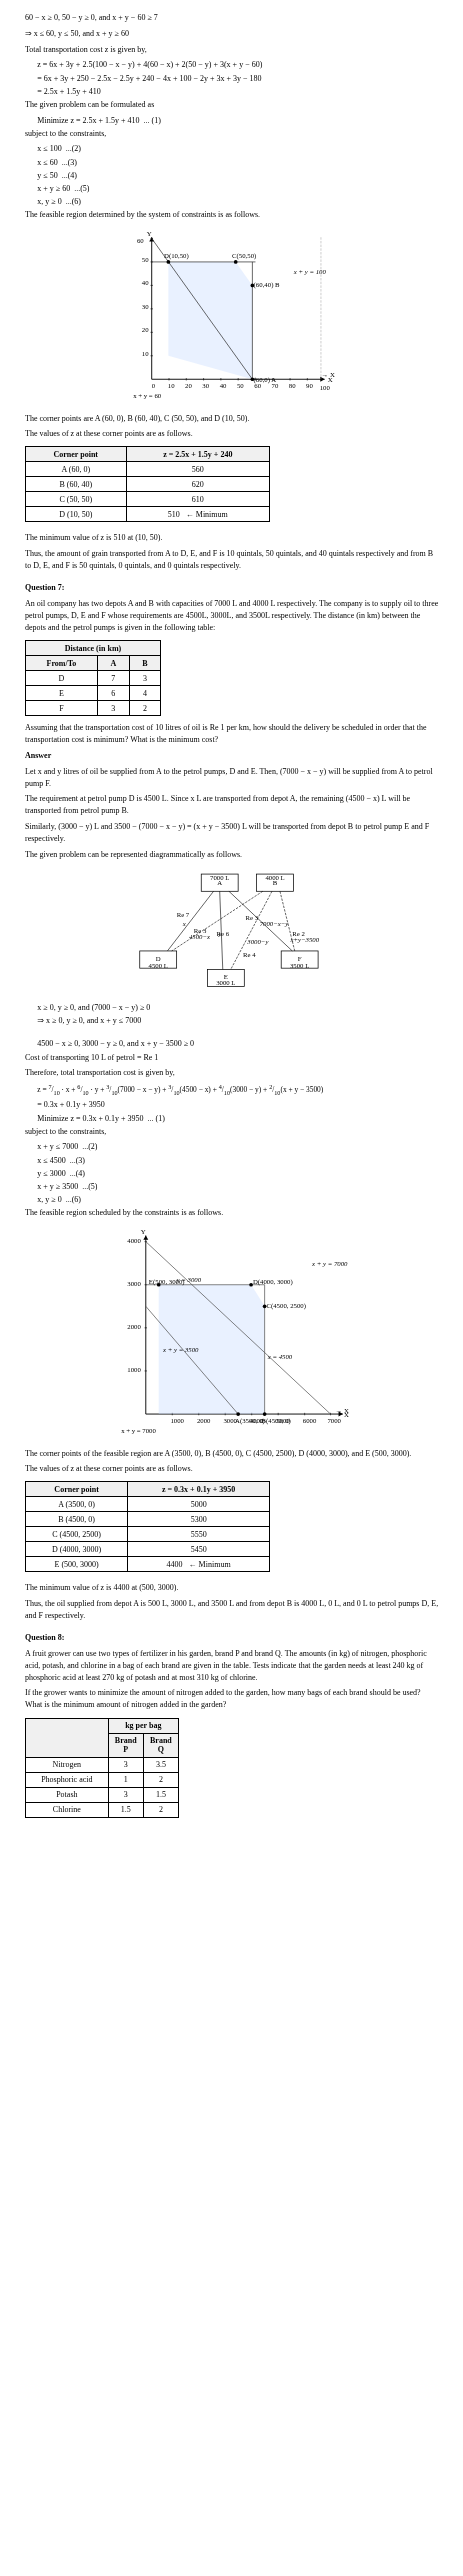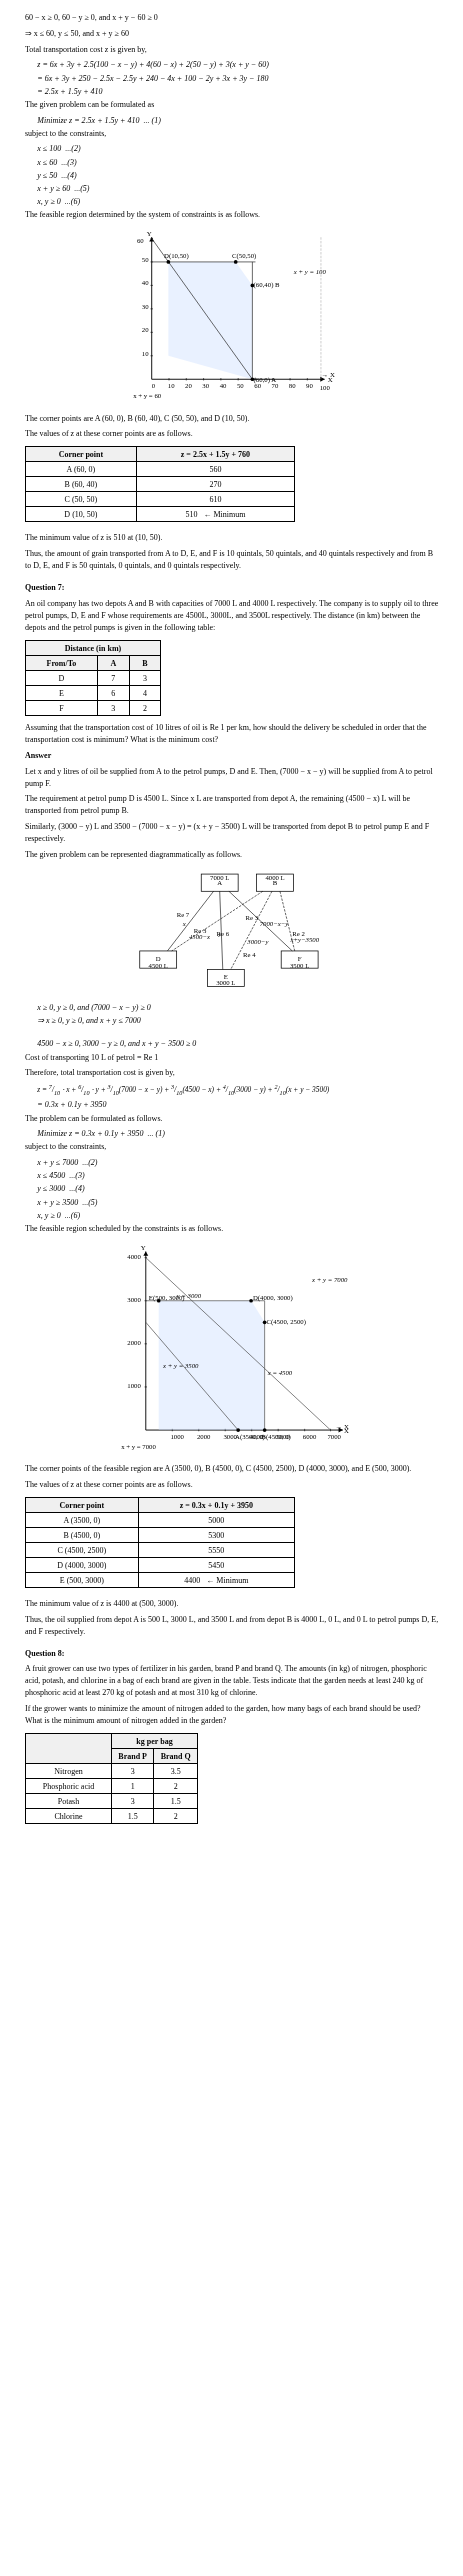--- a/index.html
+++ b/index.html
@@ -5,39 +5,39 @@
     * { box-sizing: border-box; margin: 0; padding: 0; }
     body {
       font-family: 'Times New Roman', Times, serif;
       font-size: 8px;
       background: #fff;
       color: #000;
       width: 464px;
       padding: 12.3px 25px;
     }
     p { margin-bottom: 3.7px; line-height: 1.5; }
-    .math-line { font-style: italic; margin: 1.2px 0 1.2px 12.3px; }
+    .math-line { margin: 1.2px 0 1.2px 12.3px; }
     .section { margin-bottom: 10px; }
     table { border-collapse: collapse; margin: 6.2px 0; }
     table th, table td { border: 0.6px solid #000; padding: 2.5px 6.2px; text-align: center; font-size: 8px; }
     table th { background: #f0f0f0; font-weight: bold; }
-    .corner-table { width: 270px; border-radius: 23px; }
+    .corner-table { width: 245px; border-radius: 23px; }
     .corner-table td:first-child { text-align: center; }
     .dist-table { width: 136px; }
     .graph-container { text-align: center; margin: 6.2px 0; }
     svg text { font-family: 'Times New Roman', serif; font-size: 11px; }
     .bold { font-weight: bold; }
   </style>
 </head>
 <body>
 
 <div>
 
   <div class="section">
-    <p>60 − x ≥ 0, 60 − y ≥ 0, and x + y − 60 ≥ 0</p>
+    <p>60 − x ≥ 0, 50 − y ≥ 0, and x + y − 60 ≥ 7</p>
     <p>⇒ x ≤ 60, y ≤ 50, and x + y ≥ 60</p>
     <p>Total transportation cost z is given by,</p>
     <p class="math-line">z = 6x + 3y + 2.5(100 − x − y) + 4(60 − x) + 2(50 − y) + 3(x + y − 60)</p>
     <p class="math-line">= 6x + 3y + 250 − 2.5x − 2.5y + 240 − 4x + 100 − 2y + 3x + 3y − 180</p>
     <p class="math-line">= 2.5x + 1.5y + 410</p>
     <p>The given problem can be formulated as</p>
     <p class="math-line">Minimize z = 2.5x + 1.5y + 410 &nbsp;... (1)</p>
     <p>subject to the constraints,</p>
     <p class="math-line">x ≤ 100 &nbsp;...(2)</p>
     <p class="math-line">x ≤ 60 &nbsp;...(3)</p>
@@ -128,31 +128,31 @@
     </svg>
   </div>
 
   <div class="section">
     <p>The corner points are A (60, 0), B (60, 40), C (50, 50), and D (10, 50).</p>
     <p>The values of z at these corner points are as follows.</p>
     <table class="corner-table">
       <thead>
         <tr>
           <th>Corner point</th>
-          <th>z = 2.5x + 1.5y + 760</th>
+          <th>z = 2.5x + 1.5y + 240</th>
         </tr>
       </thead>
       <tbody>
         <tr>
           <td>A (60, 0)</td>
           <td>560</td>
         </tr>
         <tr>
           <td>B (60, 40)</td>
-          <td>270</td>
+          <td>620</td>
         </tr>
         <tr>
           <td>C (50, 50)</td>
           <td>610</td>
         </tr>
         <tr>
           <td>D (10, 50)</td>
           <td>510 &nbsp;&nbsp;← Minimum</td>
         </tr>
       </tbody>
@@ -257,21 +257,20 @@
     <p class="math-line">x ≥ 0, y ≥ 0, and (7000 − x − y) ≥ 0</p>
     <p class="math-line">⇒ x ≥ 0, y ≥ 0, and x + y ≤ 7000</p>
     <br>
     <p class="math-line">4500 − x ≥ 0, 3000 − y ≥ 0, and x + y − 3500 ≥ 0</p>
     <p>Cost of transporting 10 L of petrol = Re 1</p>
     <p>Therefore, total transportation cost is given by,</p>
     <p class="math-line" style="font-size:7.4px;">
       z = <sup>7</sup>/<sub>10</sub> ⋅ x + <sup>6</sup>/<sub>10</sub> ⋅ y + <sup>3</sup>/<sub>10</sub>(7000 − x − y) + <sup>3</sup>/<sub>10</sub>(4500 − x) + <sup>4</sup>/<sub>10</sub>(3000 − y) + <sup>2</sup>/<sub>10</sub>(x + y − 3500)
     </p>
     <p class="math-line">= 0.3x + 0.1y + 3950</p>
-    <p>The problem can be formulated as follows.</p>
     <p class="math-line">Minimize z = 0.3x + 0.1y + 3950 &nbsp;... (1)</p>
     <p>subject to the constraints,</p>
     <p class="math-line">x + y ≤ 7000 &nbsp;...(2)</p>
     <p class="math-line">x ≤ 4500 &nbsp;...(3)</p>
     <p class="math-line">y ≤ 3000 &nbsp;...(4)</p>
     <p class="math-line">x + y ≥ 3500 &nbsp;...(5)</p>
     <p class="math-line">x, y ≥ 0 &nbsp;...(6)</p>
     <p>The feasible region scheduled by the constraints is as follows.</p>
   </div>
 
@@ -384,21 +383,21 @@
   <div class="section">
     <p>The minimum value of z is 4400 at (500, 3000).</p>
     <p>Thus, the oil supplied from depot A is 500 L, 3000 L, and 3500 L and from depot B is 4000 L, 0 L, and 0 L to petrol pumps D, E, and F respectively.</p>
   </div>
 
   <div class="section">
     <p class="bold">Question 8:</p>
     <p>A fruit grower can use two types of fertilizer in his garden, brand P and brand Q. The amounts (in kg) of nitrogen, phosphoric acid, potash, and chlorine in a bag of each brand are given in the table. Tests indicate that the garden needs at least 240 kg of phosphoric acid at least 270 kg of potash and at most 310 kg of chlorine.</p>
     <p>If the grower wants to minimize the amount of nitrogen added to the garden, how many bags of each brand should be used? What is the minimum amount of nitrogen added in the garden?</p>
 
-    <table style="margin-top: 6.2px; width: 173px;">
+    <table style="margin-top: 6.2px; width: 154px;">
       <thead>
         <tr>
           <th rowspan="2" style="width:86px;"></th>
           <th colspan="2">kg per bag</th>
         </tr>
         <tr>
           <th>Brand P</th>
           <th>Brand Q</th>
         </tr>
       </thead>

